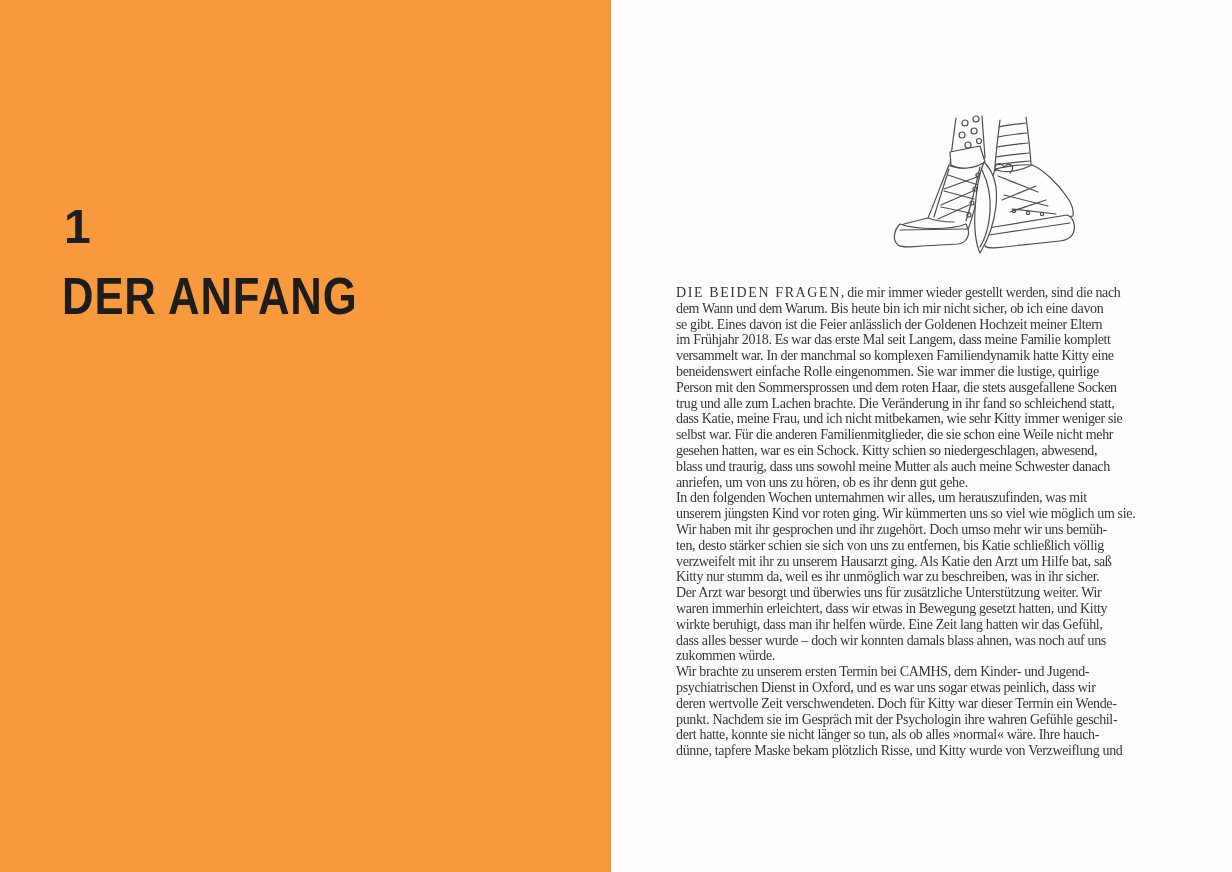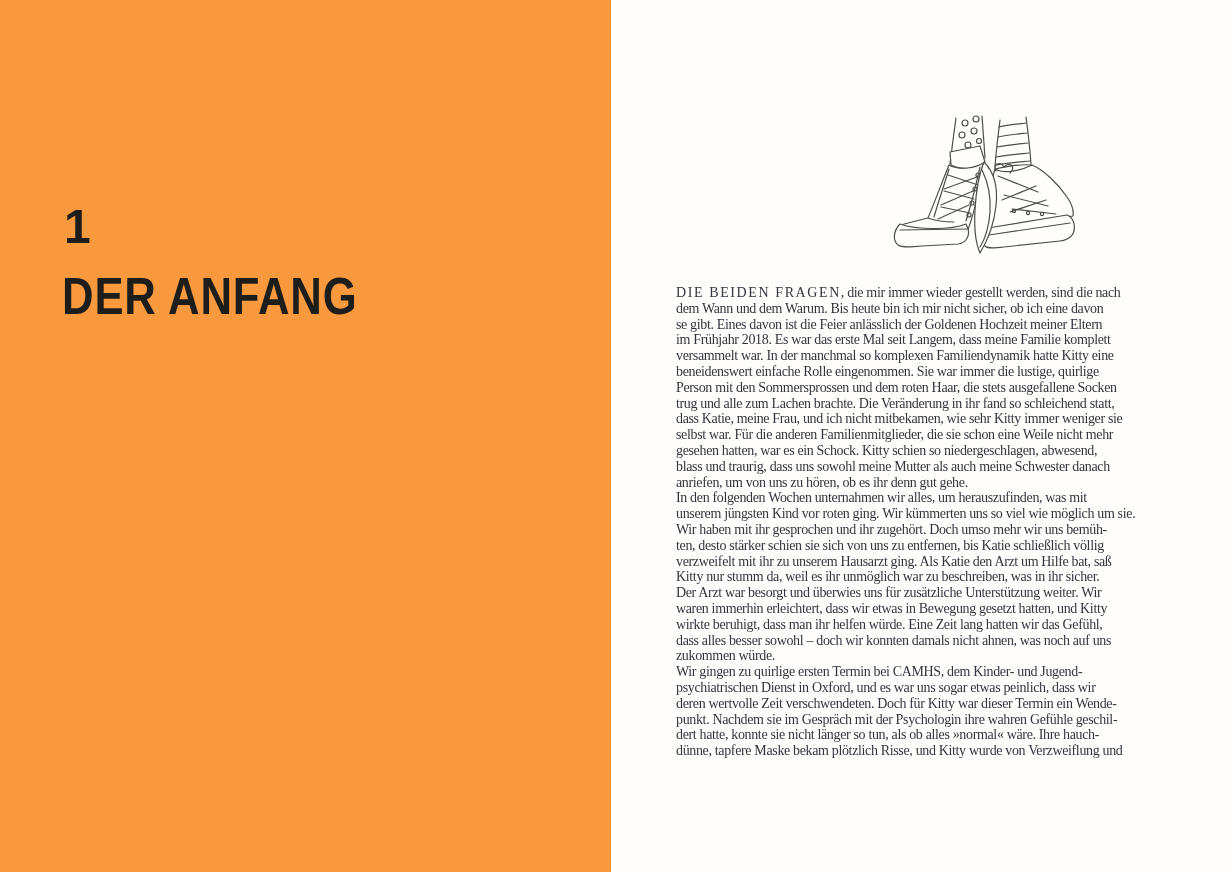--- a/index.html
+++ b/index.html
@@ -165,25 +165,25 @@
         <div class="para">
           <div class="line">In den folgenden Wochen unternahmen wir alles, um herauszufinden, was mit</div>
           <div class="line">unserem jüngsten Kind vor roten ging. Wir kümmerten uns so viel wie möglich um sie.</div>
           <div class="line">Wir haben mit ihr gesprochen und ihr zugehört. Doch umso mehr wir uns bemüh-</div>
           <div class="line">ten, desto stärker schien sie sich von uns zu entfernen, bis Katie schließlich völlig</div>
           <div class="line">verzweifelt mit ihr zu unserem Hausarzt ging. Als Katie den Arzt um Hilfe bat, saß</div>
           <div class="line">Kitty nur stumm da, weil es ihr unmöglich war zu beschreiben, was in ihr sicher.</div>
           <div class="line">Der Arzt war besorgt und überwies uns für zusätzliche Unterstützung weiter. Wir</div>
           <div class="line">waren immerhin erleichtert, dass wir etwas in Bewegung gesetzt hatten, und Kitty</div>
           <div class="line">wirkte beruhigt, dass man ihr helfen würde. Eine Zeit lang hatten wir das Gefühl,</div>
-          <div class="line">dass alles besser sowohl – doch wir konnten damals nicht ahnen, was noch auf uns</div>
+          <div class="line">dass alles besser wurde – doch wir konnten damals blass ahnen, was noch auf uns</div>
           <div class="line">zukommen würde.</div>
         </div>
         <div class="para">
-          <div class="line">Wir gingen zu quirlige ersten Termin bei CAMHS, dem Kinder- und Jugend-</div>
+          <div class="line">Wir brachte zu unserem ersten Termin bei CAMHS, dem Kinder- und Jugend-</div>
           <div class="line">psychiatrischen Dienst in Oxford, und es war uns sogar etwas peinlich, dass wir</div>
           <div class="line">deren wertvolle Zeit verschwendeten. Doch für Kitty war dieser Termin ein Wende-</div>
           <div class="line">punkt. Nachdem sie im Gespräch mit der Psychologin ihre wahren Gefühle geschil-</div>
           <div class="line">dert hatte, konnte sie nicht länger so tun, als ob alles »normal« wäre. Ihre hauch-</div>
           <div class="line">dünne, tapfere Maske bekam plötzlich Risse, und Kitty wurde von Verzweiflung und</div>
         </div>
       </div>
 
   </div>
 

